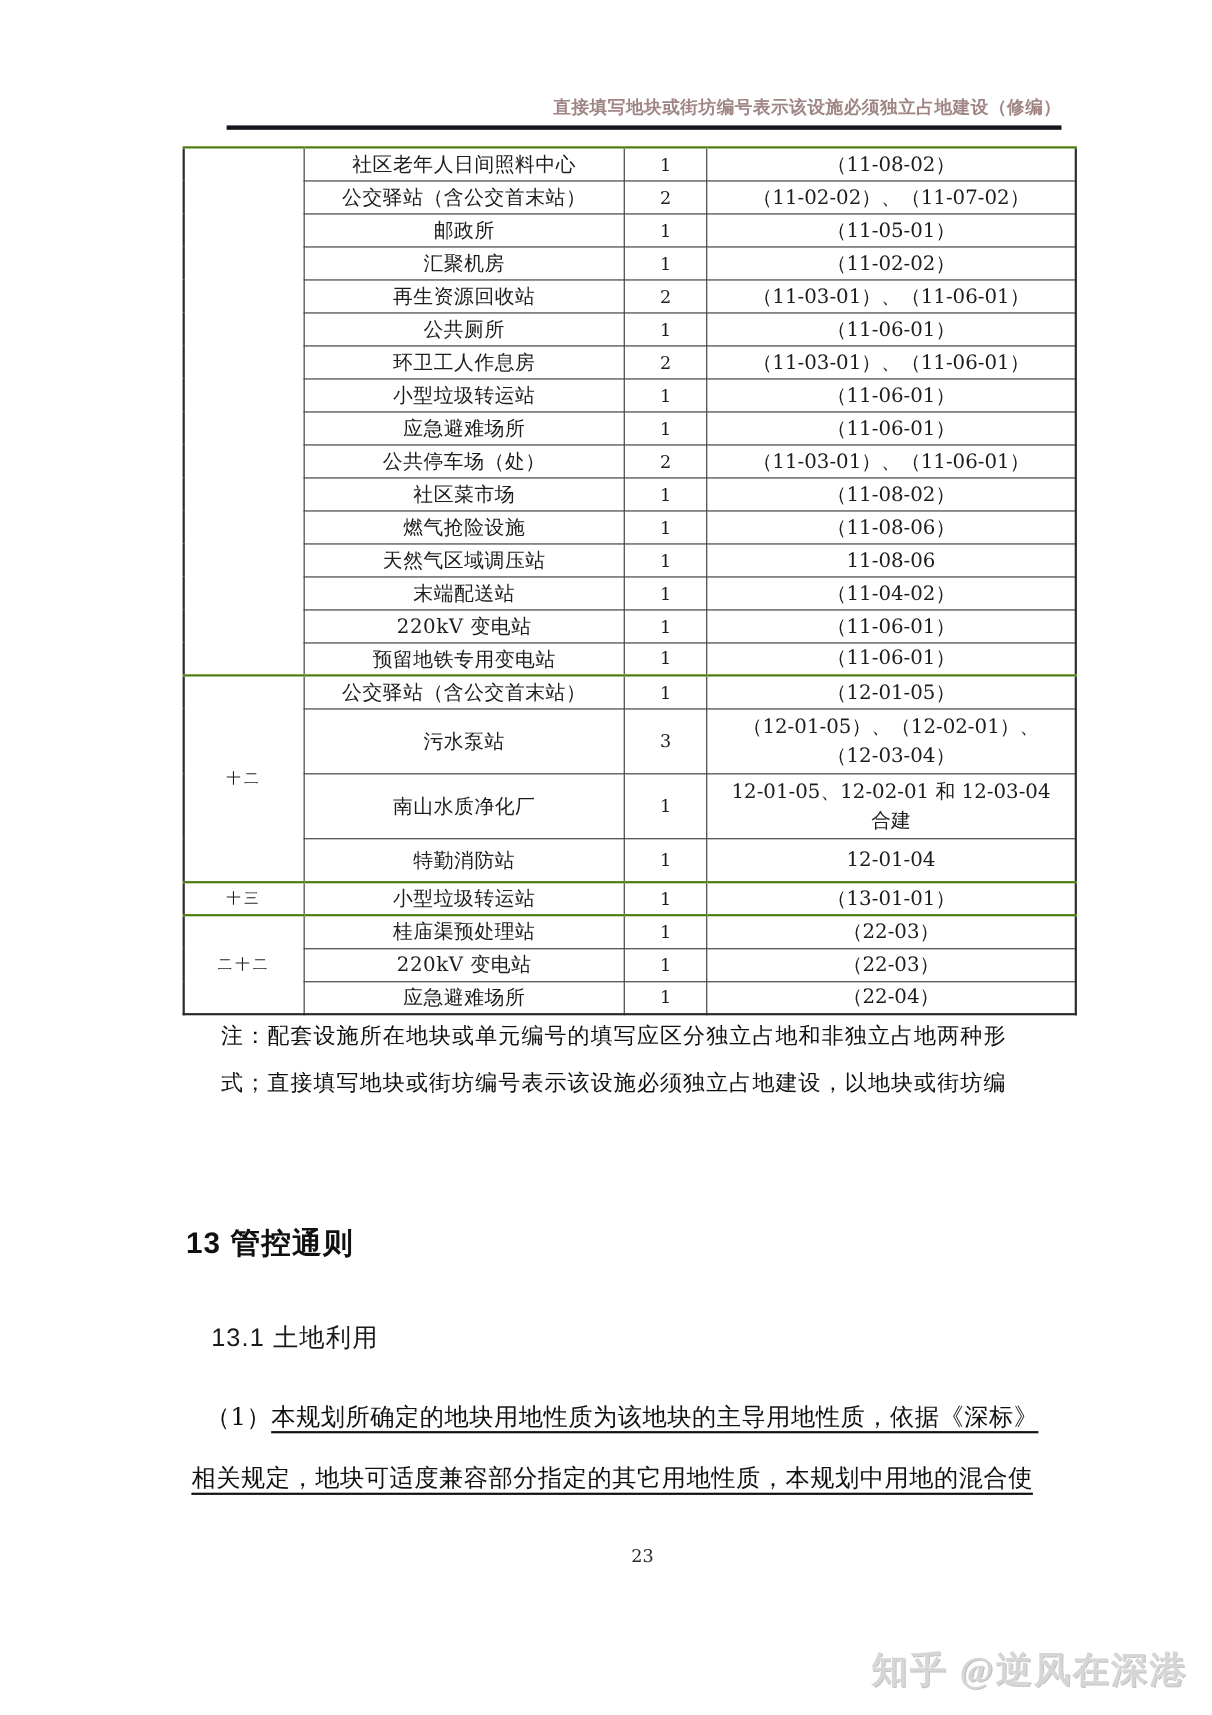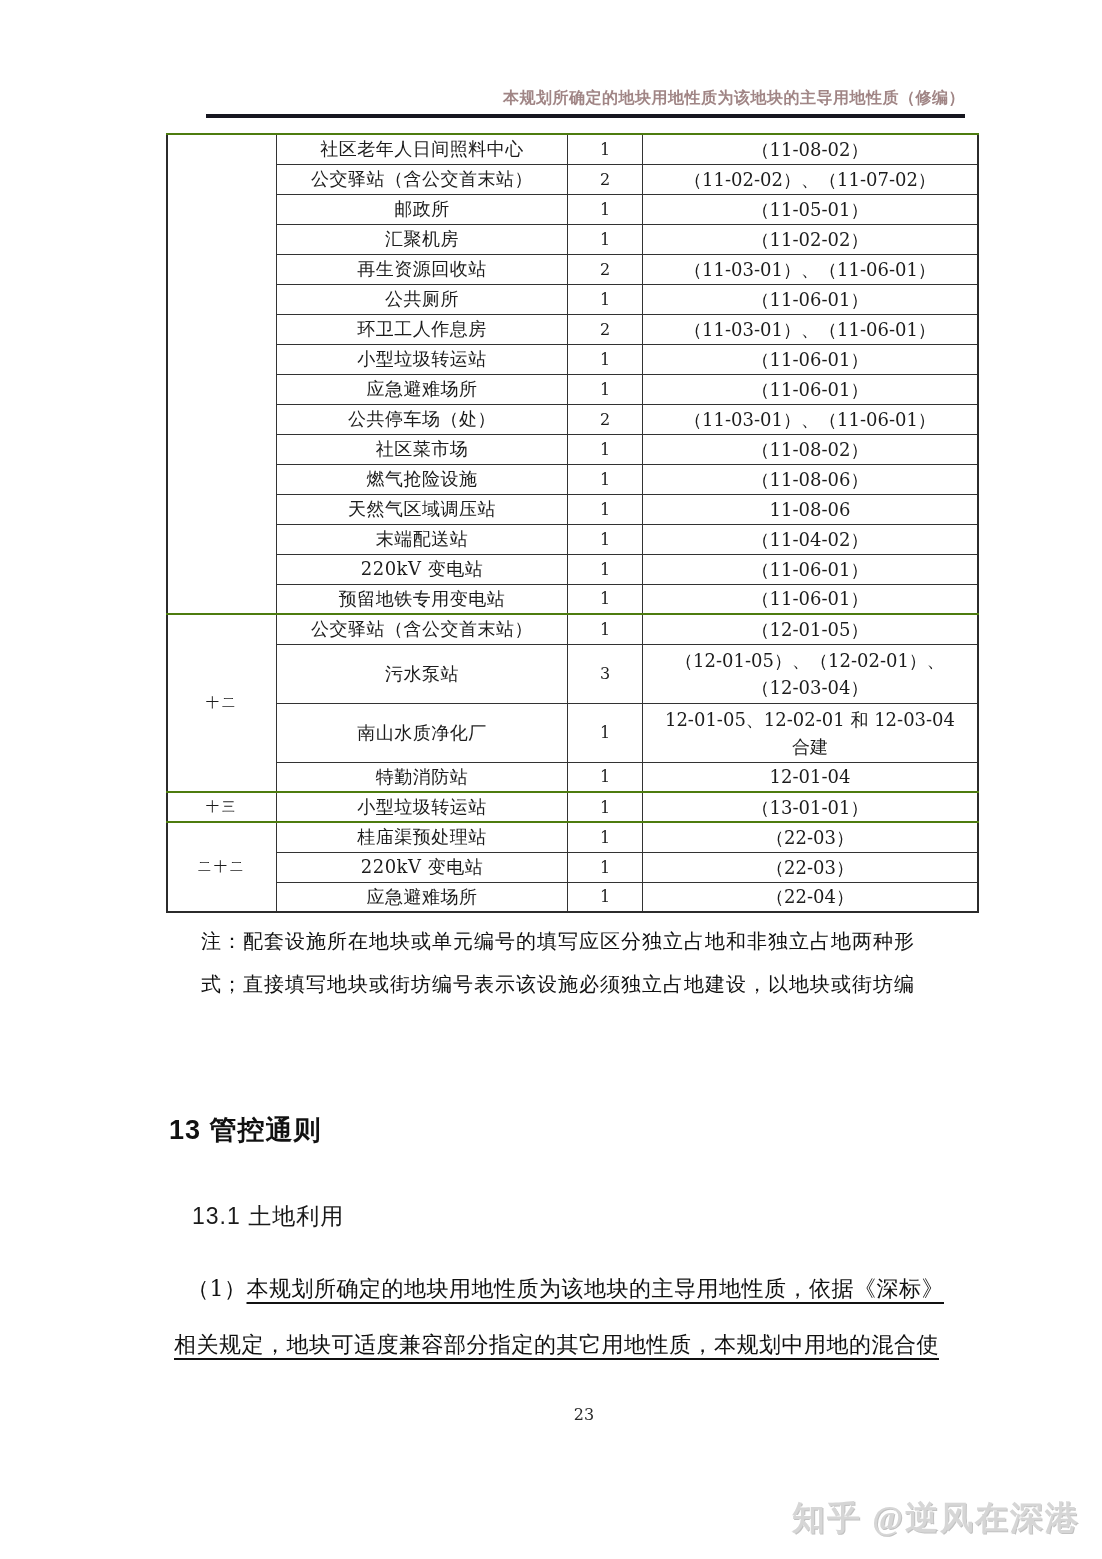--- a/index.html
+++ b/index.html
@@ -85,21 +85,21 @@
     font-size:33px;font-weight:700;letter-spacing:2px;
     color:#d6d6d6;
     text-shadow:-1px -1px 0 #ffffff, 1px 1px 0 #c2c2c2;
   }
 </style>
 </head>
 <body>
 
 <div class="page">
 
-  <div class="doc-header">本规划所确定的地块用地性质为该地块的主导用地性质（修编）</div>
+  <div class="doc-header">直接填写地块或街坊编号表示该设施必须独立占地建设（修编）</div>
   <div class="header-rule"></div>
 
   <table class="facilities">
     <tbody id="facilities-body">
         <tr class="group-start" style="height: 30px;">
           <td class="col-group" rowspan="16"></td>
           <td class="col-name">社区老年人日间照料中心</td>
           <td class="col-count">1</td>
           <td class="col-code">
             <div class="code-line">（11-08-02）</div>
@@ -227,21 +227,21 @@
           </td>
         </tr>
         <tr style="height: 59px;">
           <td class="col-name">南山水质净化厂</td>
           <td class="col-count">1</td>
           <td class="col-code">
             <div class="code-line">12-01-05、12-02-01 和 12-03-04</div>
             <div class="code-line">合建</div>
           </td>
         </tr>
-        <tr style="height: 30px;">
+        <tr style="height: 40px;">
           <td class="col-name">特勤消防站</td>
           <td class="col-count">1</td>
           <td class="col-code">
             <div class="code-line">12-01-04</div>
           </td>
         </tr>
         <tr class="group-start" style="height: 30px;">
           <td class="col-group" rowspan="1">十三</td>
           <td class="col-name">小型垃圾转运站</td>
           <td class="col-count">1</td>

